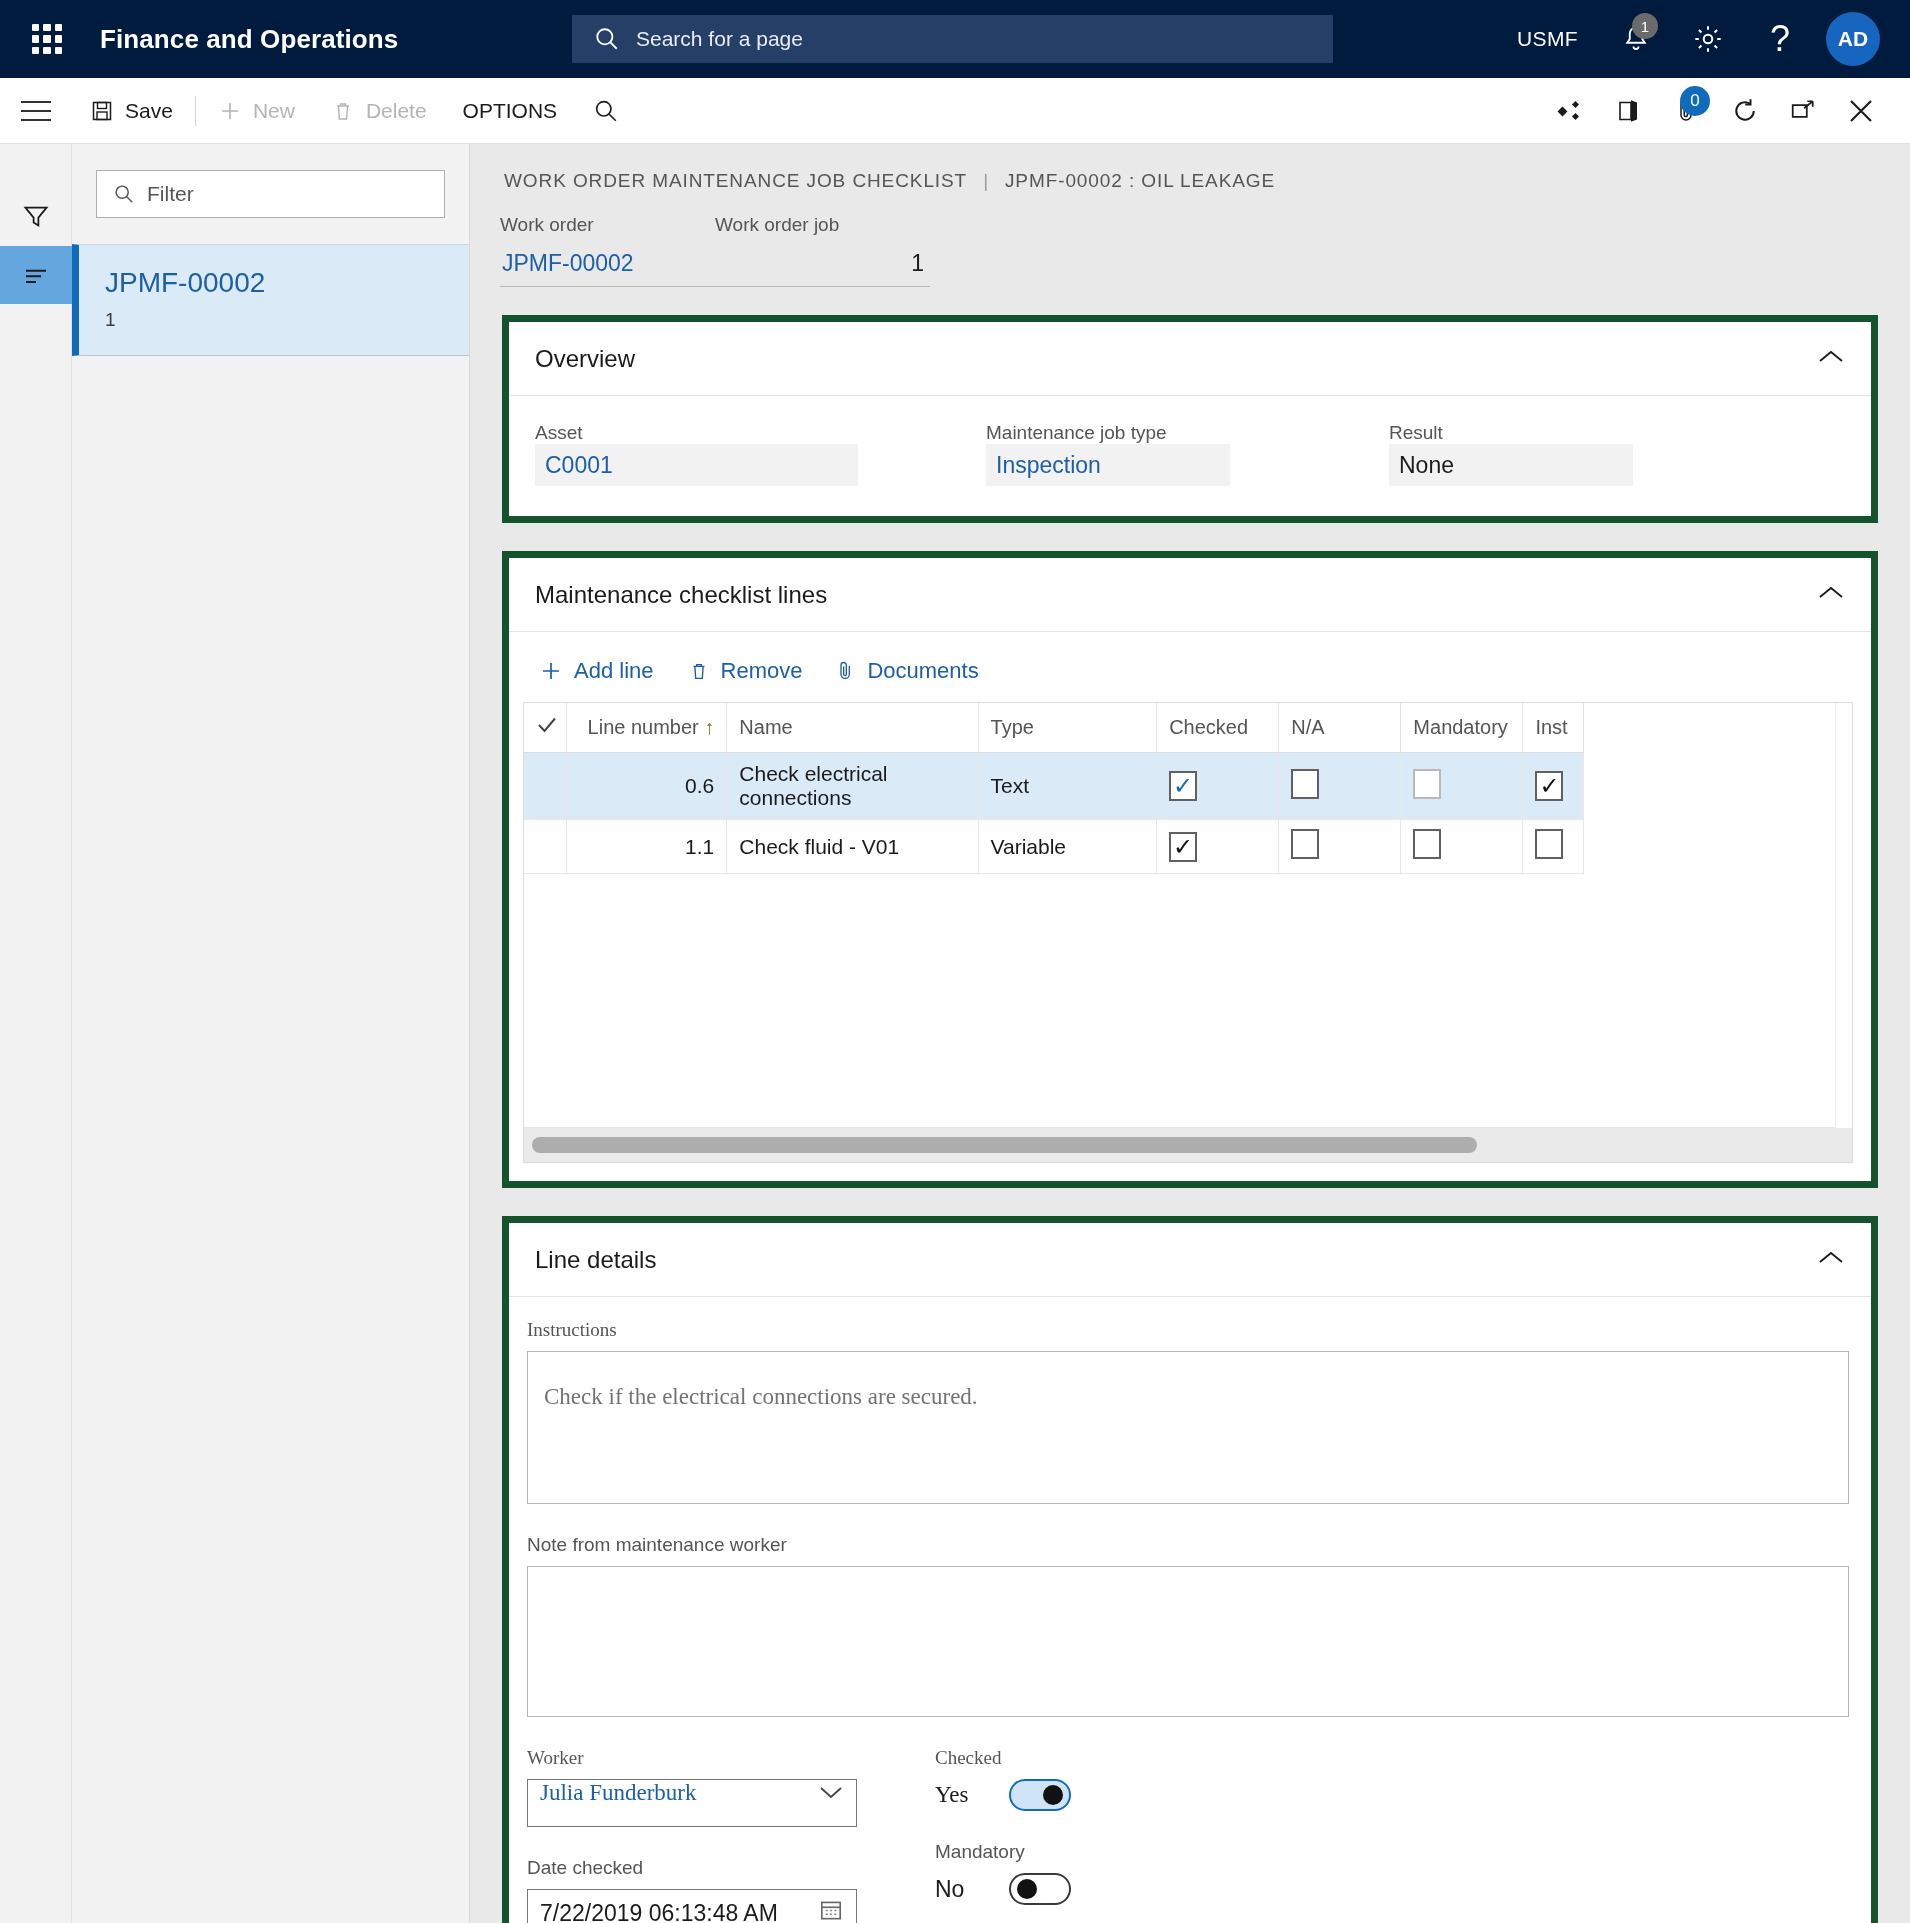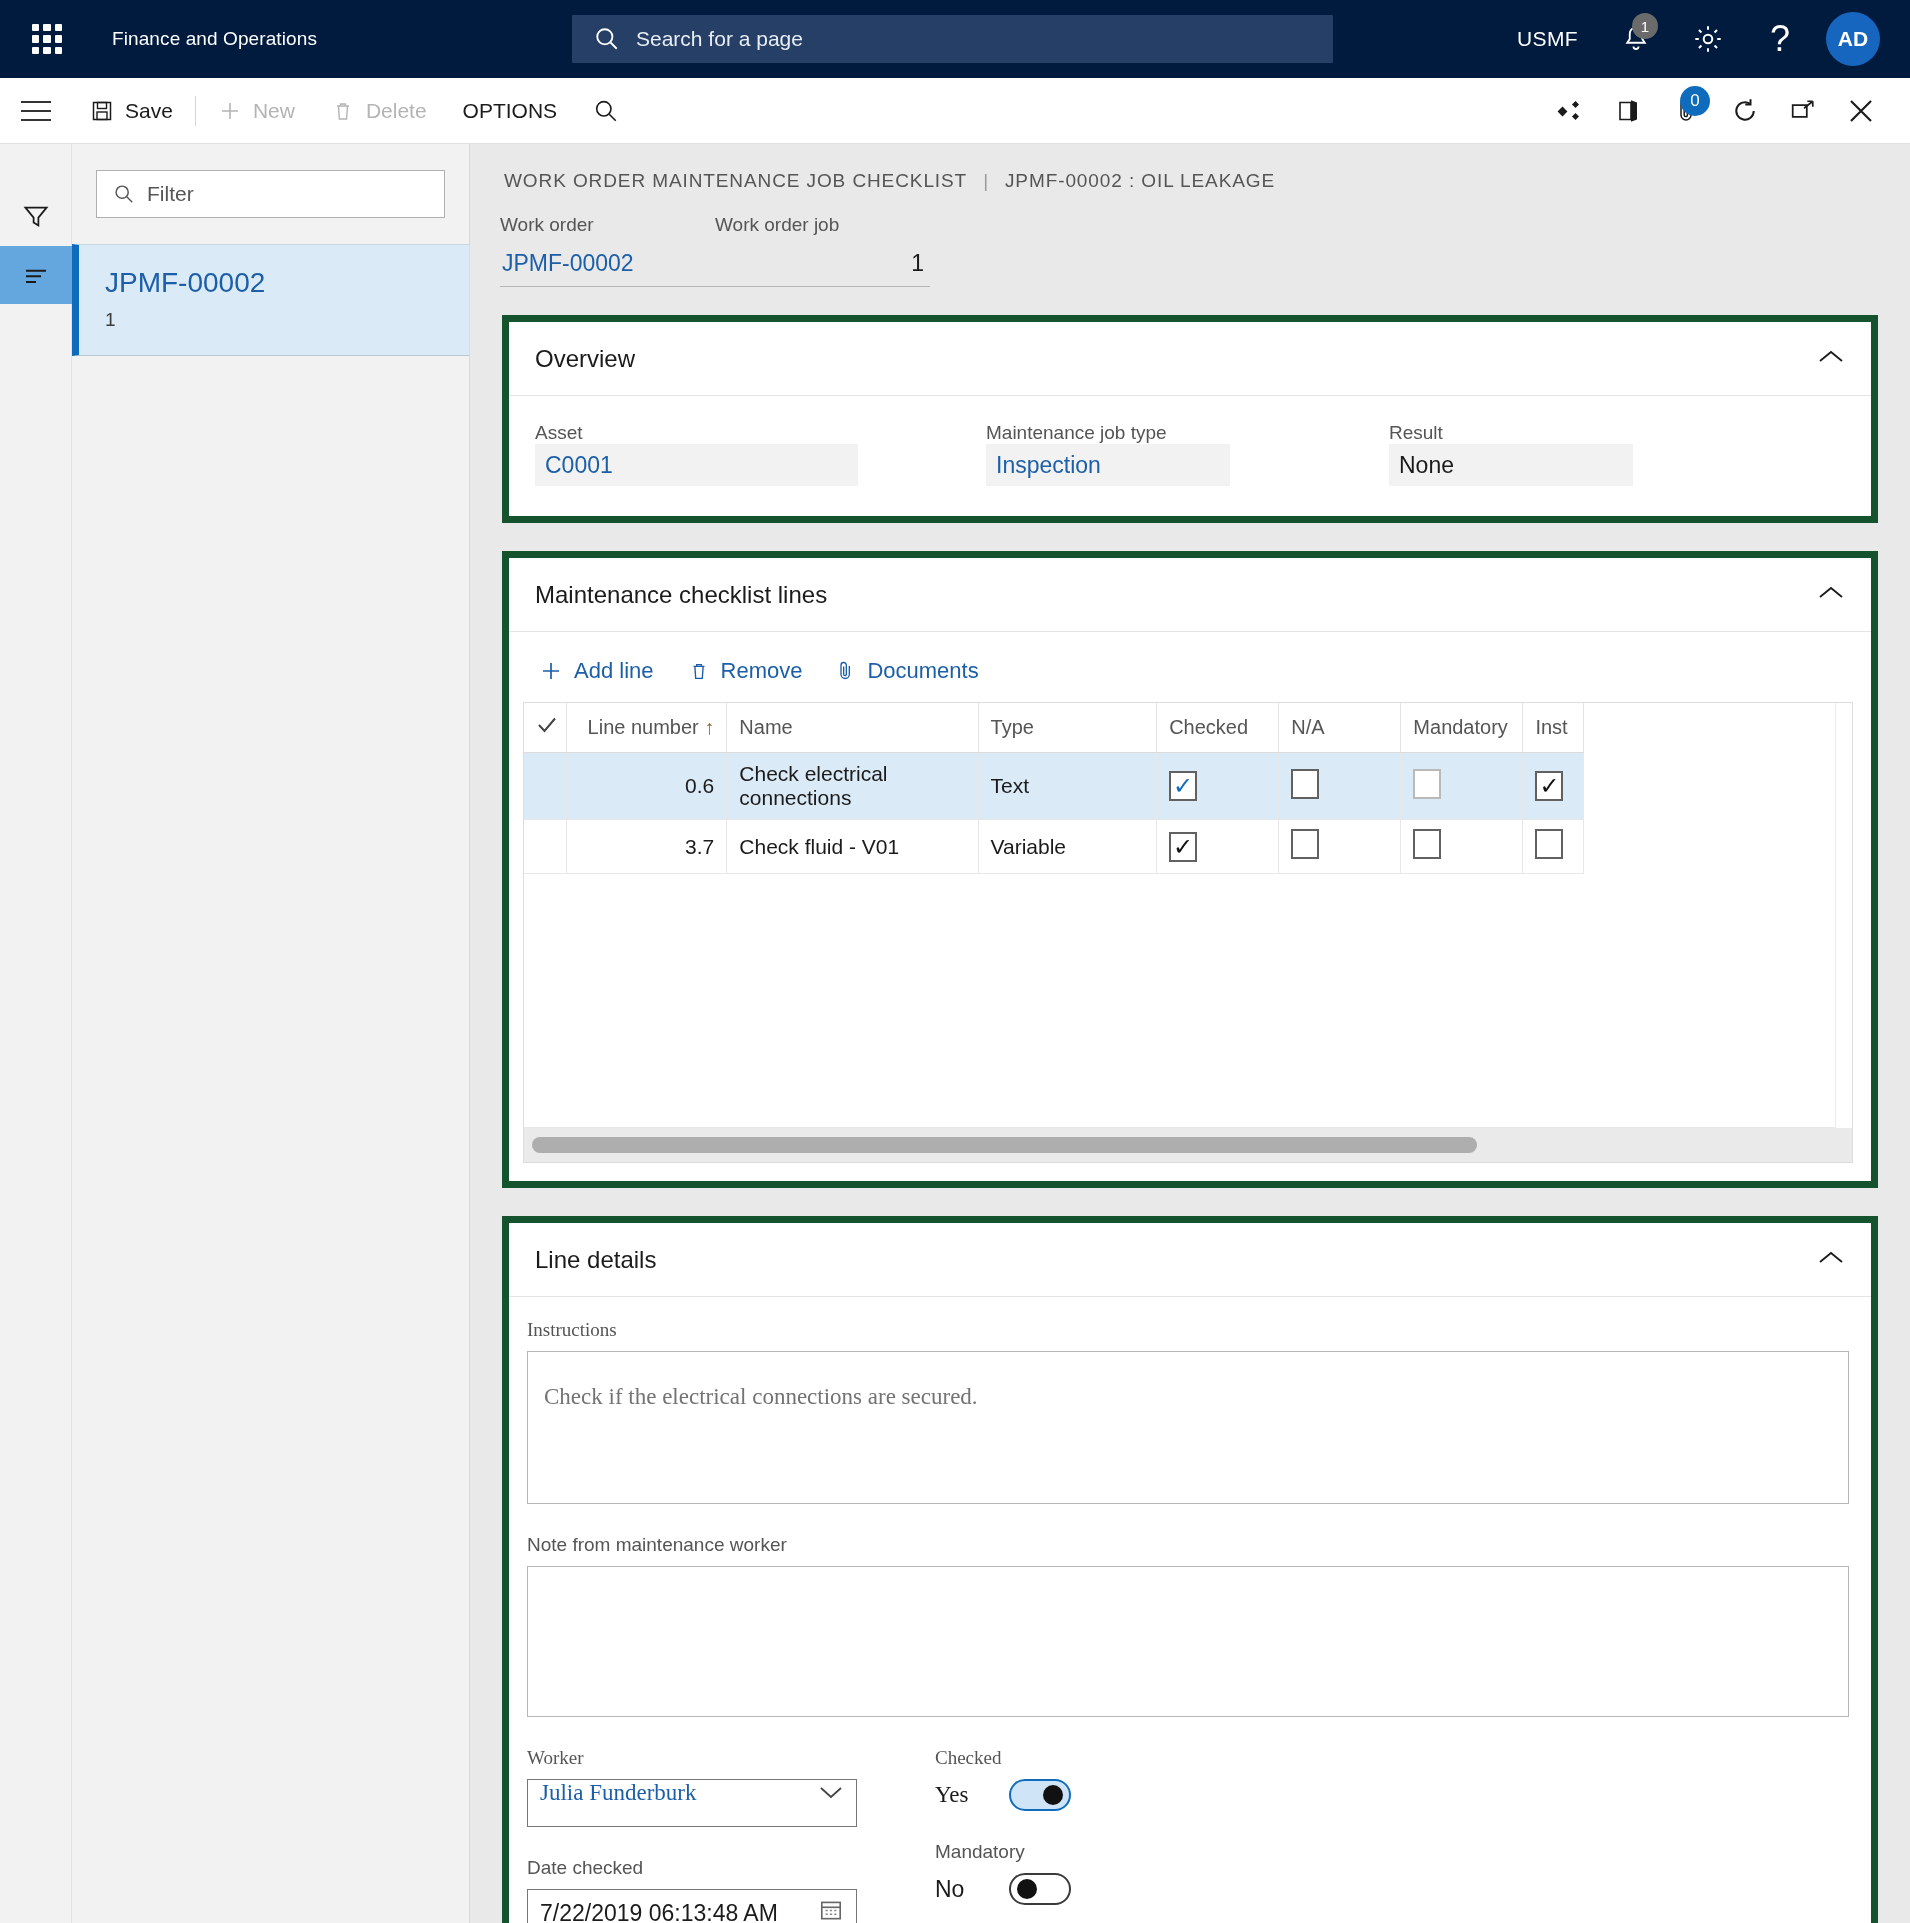--- a/index.html
+++ b/index.html
@@ -14,22 +14,22 @@
   
   .topbar {
     height: 78px; background: #001B3E; display: flex; align-items: center;
     padding: 0 26px; position: relative;
   }
   .waffle { width: 42px; height: 42px; display: grid;
     grid-template-columns: repeat(3, 1fr); grid-template-rows: repeat(3, 1fr);
     gap: 4px; padding: 6px; cursor: pointer; }
   .waffle i { background: #ffffff; border-radius: 1px; display: block; }
   .app-title {
-    color: #ffffff; font-size: 19px; font-weight: normal;
-    margin-left: 44px; letter-spacing: 0.1px; white-space: nowrap;
+    color: #ffffff; font-size: 26px; font-weight: bold;
+    margin-left: 32px; letter-spacing: 0.1px; white-space: nowrap;
   }
   .global-search {
     position: absolute; left: 572px; width: 761px; height: 48px;
     background: #253F66; border-radius: 1px; display: flex;
     align-items: center; padding: 0 22px; cursor: text;
   }
   .global-search .ph { color: #e9edf3; font-size: 21px; margin-left: 16px; }
   .topright { margin-left: auto; display: flex; align-items: center; gap: 0; }
   .topright > * { display: flex; align-items: center; justify-content: center; }
   .tr-company { color:#fff; font-size: 21px; padding: 0 22px; letter-spacing:0.4px;}
@@ -486,21 +486,21 @@
                 </td>
                 <td class="c-man">
                   <span class="cbx grey"></span>
                 </td>
                 <td class="c-ins">
                   <span class="cbx dark">✓</span>
                 </td>
               </tr>
               <tr>
                 <td class="c-sel"></td>
-                <td class="c-num" style="text-align:right;">3.7</td>
+                <td class="c-num" style="text-align:right;">1.1</td>
                 <td class="c-name">Check fluid - V01</td>
                 <td class="c-type">Variable</td>
                 <td class="c-chk">
                   <span class="cbx dark">✓</span>
                 </td>
                 <td class="c-na">
                   <span class="cbx"></span>
                 </td>
                 <td class="c-man">
                   <span class="cbx"></span>

